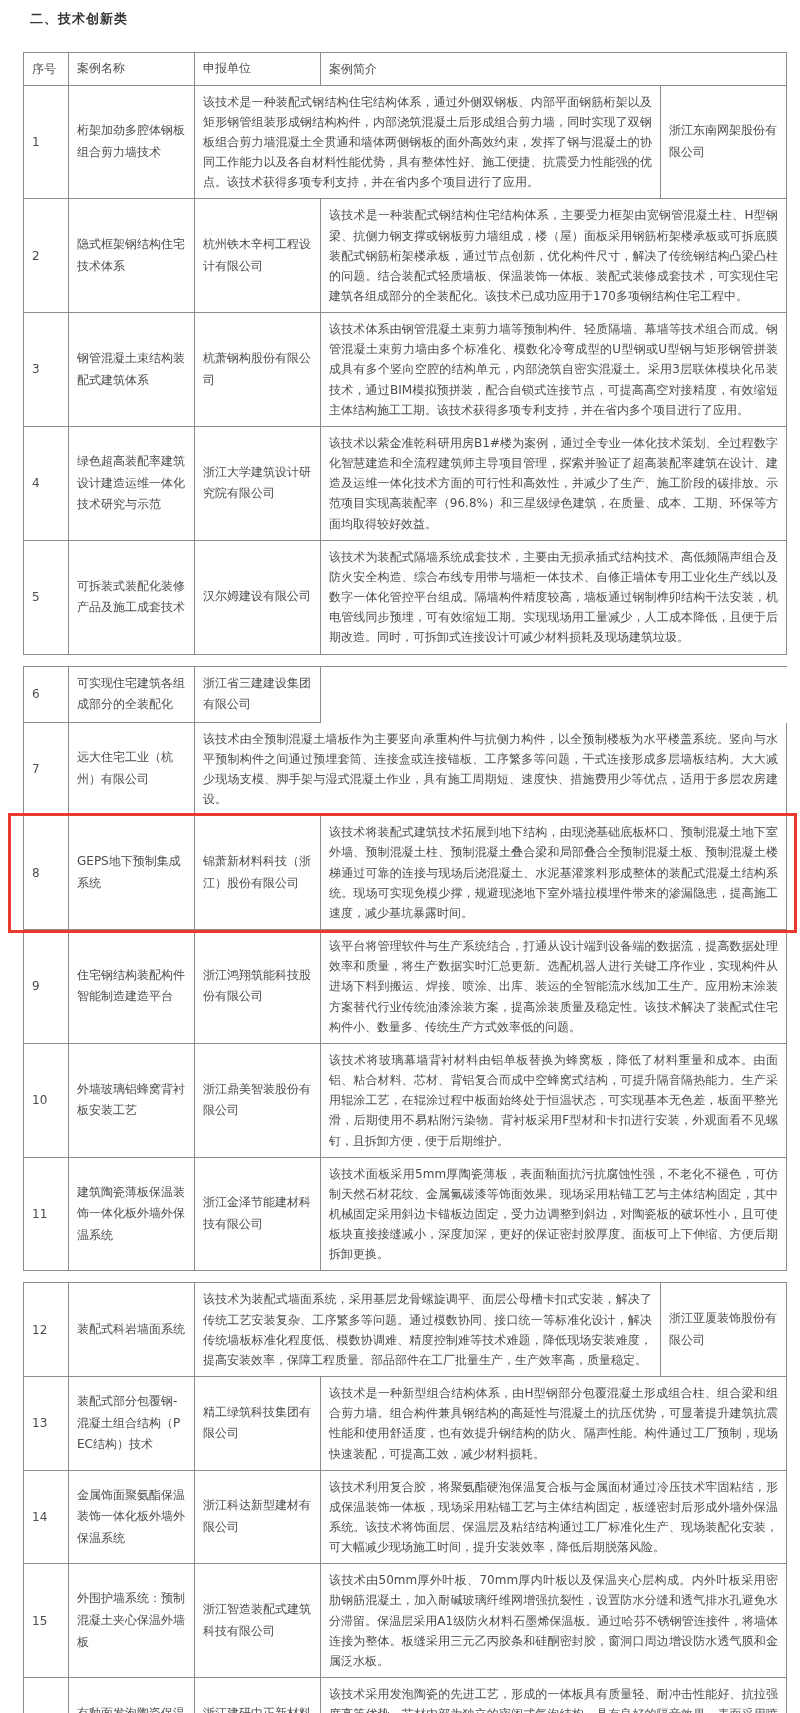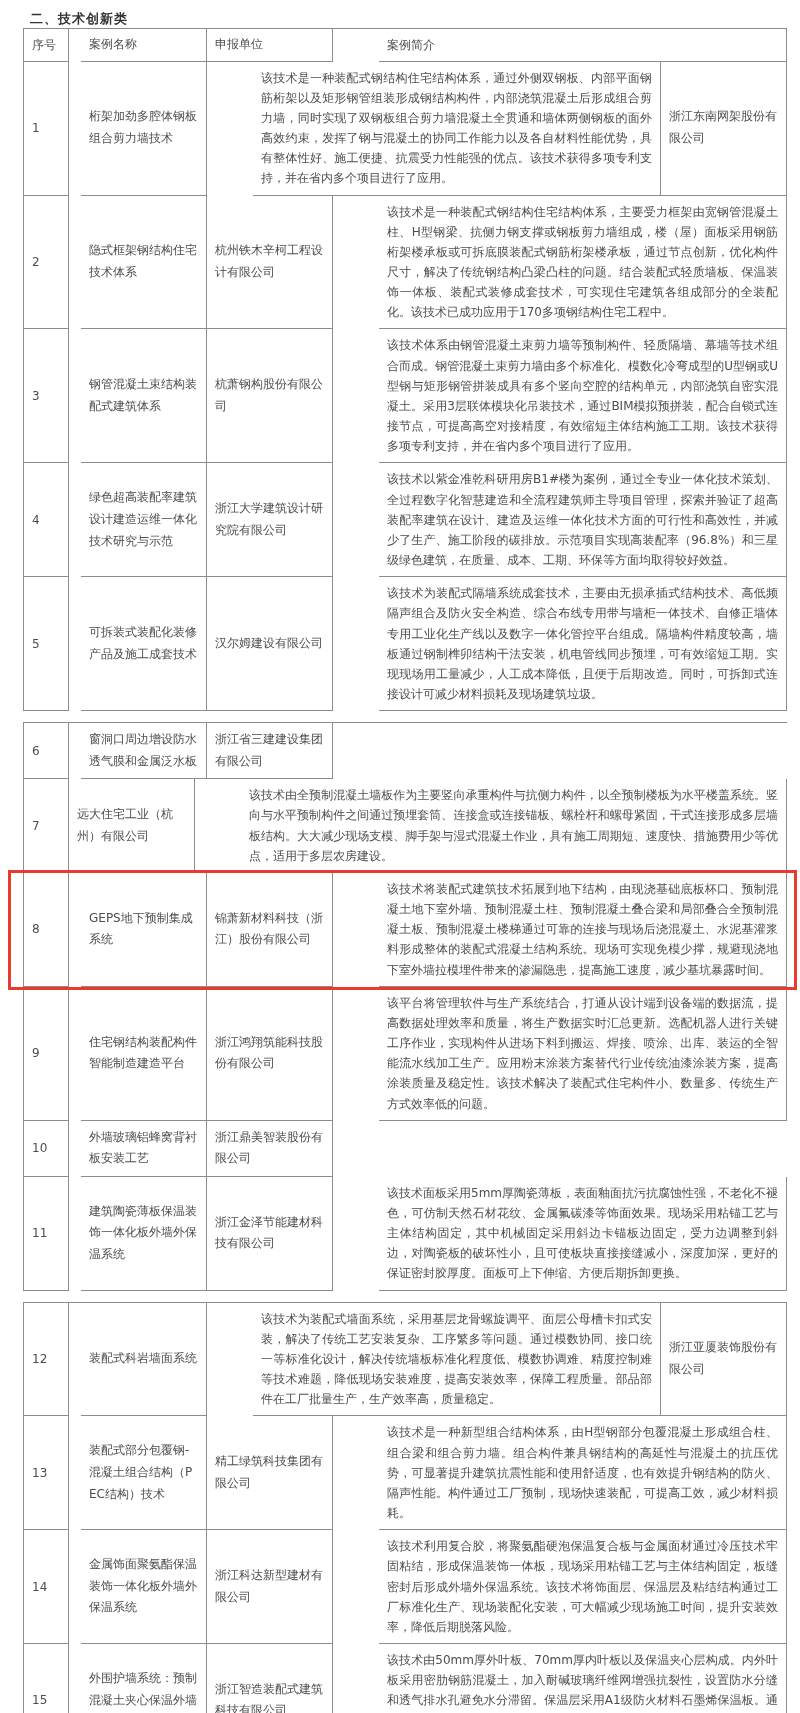--- a/index.html
+++ b/index.html
@@ -4,21 +4,21 @@
 <style>
   * { margin: 0; padding: 0; box-sizing: border-box; }
   html, body { background: #ffffff; }
   body {
     width: 800px;
     font-family: "DejaVu Sans", "Liberation Sans", sans-serif;
     color: #4d4d4d;
   }
   .page { width: 800px; padding-top: 8px; }
   .doc-title {
-    margin: 2px 0 0 30px;
+    margin: 2px 0 24px 30px;
     font-size: 13px;
     font-weight: bold;
     color: #333333;
     letter-spacing: 1px;
   }
   .tbl {
     width: 764px;
     margin-left: 23px;
     border-top: 1px solid #8c8c8c;
     border-left: 1px solid #8c8c8c;
@@ -31,23 +31,23 @@
     border-bottom: 1px solid #8c8c8c;
     font-size: 12px;
     line-height: 1.68;
     color: #4d4d4d;
     padding: 6px 8px;
     display: flex;
     align-items: center;
     word-break: break-all;
   }
   .c-no   { width: 45px;  flex: 0 0 45px; text-align: center; }
-  .c-name { width: 126px; flex: 0 0 126px; line-height: 1.8; margin-left: 12px; }
+  .c-name { width: 126px; flex: 0 0 126px; line-height: 1.8; }
   .c-org  { width: 126px; flex: 0 0 126px; line-height: 1.8; }
-  .c-desc { flex: 1 1 auto; text-align: justify; margin-left: 46px; }
+  .c-desc { flex: 1 1 auto; text-align: justify; }
   .header-row .cell {
     padding: 5px 8px;
     align-items: center;
     min-height: 28px;
     color: #4d4d4d;
   }
   
   .hl { position: relative; }
   .hl::after {
     content: "";
@@ -104,44 +104,45 @@
       <div class="cell c-no">5</div>
       <div class="cell c-name">可拆装式装配化装修产品及施工成套技术</div>
       <div class="cell c-org">汉尔姆建设有限公司</div>
       <div class="cell c-desc">该技术为装配式隔墙系统成套技术，主要由无损承插式结构技术、高低频隔声组合及防火安全构造、综合布线专用带与墙柜一体技术、自修正墙体专用工业化生产线以及数字一体化管控平台组成。隔墙构件精度较高，墙板通过钢制榫卯结构干法安装，机电管线同步预埋，可有效缩短工期。实现现场用工量减少，人工成本降低，且便于后期改造。同时，可拆卸式连接设计可减少材料损耗及现场建筑垃圾。</div>
     </div>
   </div>
 
   <div class="tbl">
     <div class="row">
       <div class="cell c-no">6</div>
-      <div class="cell c-name">窗洞口周边增设防水透气膜和金属泛水板</div>
+      <div class="cell c-name">可实现住宅建筑各组成部分的全装配化</div>
       <div class="cell c-org">浙江省三建建设集团有限公司</div>
     </div>
     <div class="row">
       <div class="cell c-no">7</div>
       <div class="cell c-org">远大住宅工业（杭州）有限公司</div>
-      <div class="cell c-desc">该技术由全预制混凝土墙板作为主要竖向承重构件与抗侧力构件，以全预制楼板为水平楼盖系统。竖向与水平预制构件之间通过预埋套筒、连接盒或连接锚板、螺栓杆和螺母紧固，干式连接形成多层墙板结构。大大减少现场支模、脚手架与湿式混凝土作业，具有施工周期短、速度快、措施费用少等优点，适用于多层农房建设。</div>
+      <div class="cell c-desc">该技术由全预制混凝土墙板作为主要竖向承重构件与抗侧力构件，以全预制楼板为水平楼盖系统。竖向与水平预制构件之间通过预埋套筒、连接盒或连接锚板、工序繁多等问题，干式连接形成多层墙板结构。大大减少现场支模、脚手架与湿式混凝土作业，具有施工周期短、速度快、措施费用少等优点，适用于多层农房建设。</div>
     </div>
     <div class="row hl">
       <div class="cell c-no">8</div>
       <div class="cell c-name">GEPS地下预制集成系统</div>
       <div class="cell c-org">锦萧新材料科技（浙江）股份有限公司</div>
       <div class="cell c-desc">该技术将装配式建筑技术拓展到地下结构，由现浇基础底板杯口、预制混凝土地下室外墙、预制混凝土柱、预制混凝土叠合梁和局部叠合全预制混凝土板、预制混凝土楼梯通过可靠的连接与现场后浇混凝土、水泥基灌浆料形成整体的装配式混凝土结构系统。现场可实现免模少撑，规避现浇地下室外墙拉模埋件带来的渗漏隐患，提高施工速度，减少基坑暴露时间。</div>
     </div>
     <div class="row">
       <div class="cell c-no">9</div>
       <div class="cell c-name">住宅钢结构装配构件智能制造建造平台</div>
       <div class="cell c-org">浙江鸿翔筑能科技股份有限公司</div>
       <div class="cell c-desc">该平台将管理软件与生产系统结合，打通从设计端到设备端的数据流，提高数据处理效率和质量，将生产数据实时汇总更新。选配机器人进行关键工序作业，实现构件从进场下料到搬运、焊接、喷涂、出库、装运的全智能流水线加工生产。应用粉末涂装方案替代行业传统油漆涂装方案，提高涂装质量及稳定性。该技术解决了装配式住宅构件小、数量多、传统生产方式效率低的问题。</div>
     </div>
     <div class="row">
       <div class="cell c-no">10</div>
       <div class="cell c-name">外墙玻璃铝蜂窝背衬板安装工艺</div>
       <div class="cell c-org">浙江鼎美智装股份有限公司</div>
+      <div class="cell c-desc">该技术将玻璃幕墙背衬材料由铝单板替换为蜂窝板，降低了材料重量和成本。由面铝、粘合材料、芯材、背铝复合而成中空蜂窝式结构，可提升隔音隔热能力。生产采用辊涂工艺，在辊涂过程中板面始终处于恒温状态，可实现基本无色差，板面平整光滑，后期使用不易粘附污染物。背衬板采用F型材和卡扣进行安装，外观面看不见螺钉，且拆卸方便，便于后期维护。</div>
     </div>
     <div class="row">
       <div class="cell c-no">11</div>
       <div class="cell c-name">建筑陶瓷薄板保温装饰一体化板外墙外保温系统</div>
       <div class="cell c-org">浙江金泽节能建材科技有限公司</div>
       <div class="cell c-desc">该技术面板采用5mm厚陶瓷薄板，表面釉面抗污抗腐蚀性强，不老化不褪色，可仿制天然石材花纹、金属氟碳漆等饰面效果。现场采用粘锚工艺与主体结构固定，其中机械固定采用斜边卡锚板边固定，受力边调整到斜边，对陶瓷板的破坏性小，且可使板块直接接缝减小，深度加深，更好的保证密封胶厚度。面板可上下伸缩、方便后期拆卸更换。</div>
     </div>
   </div>
 
   <div class="tbl">

